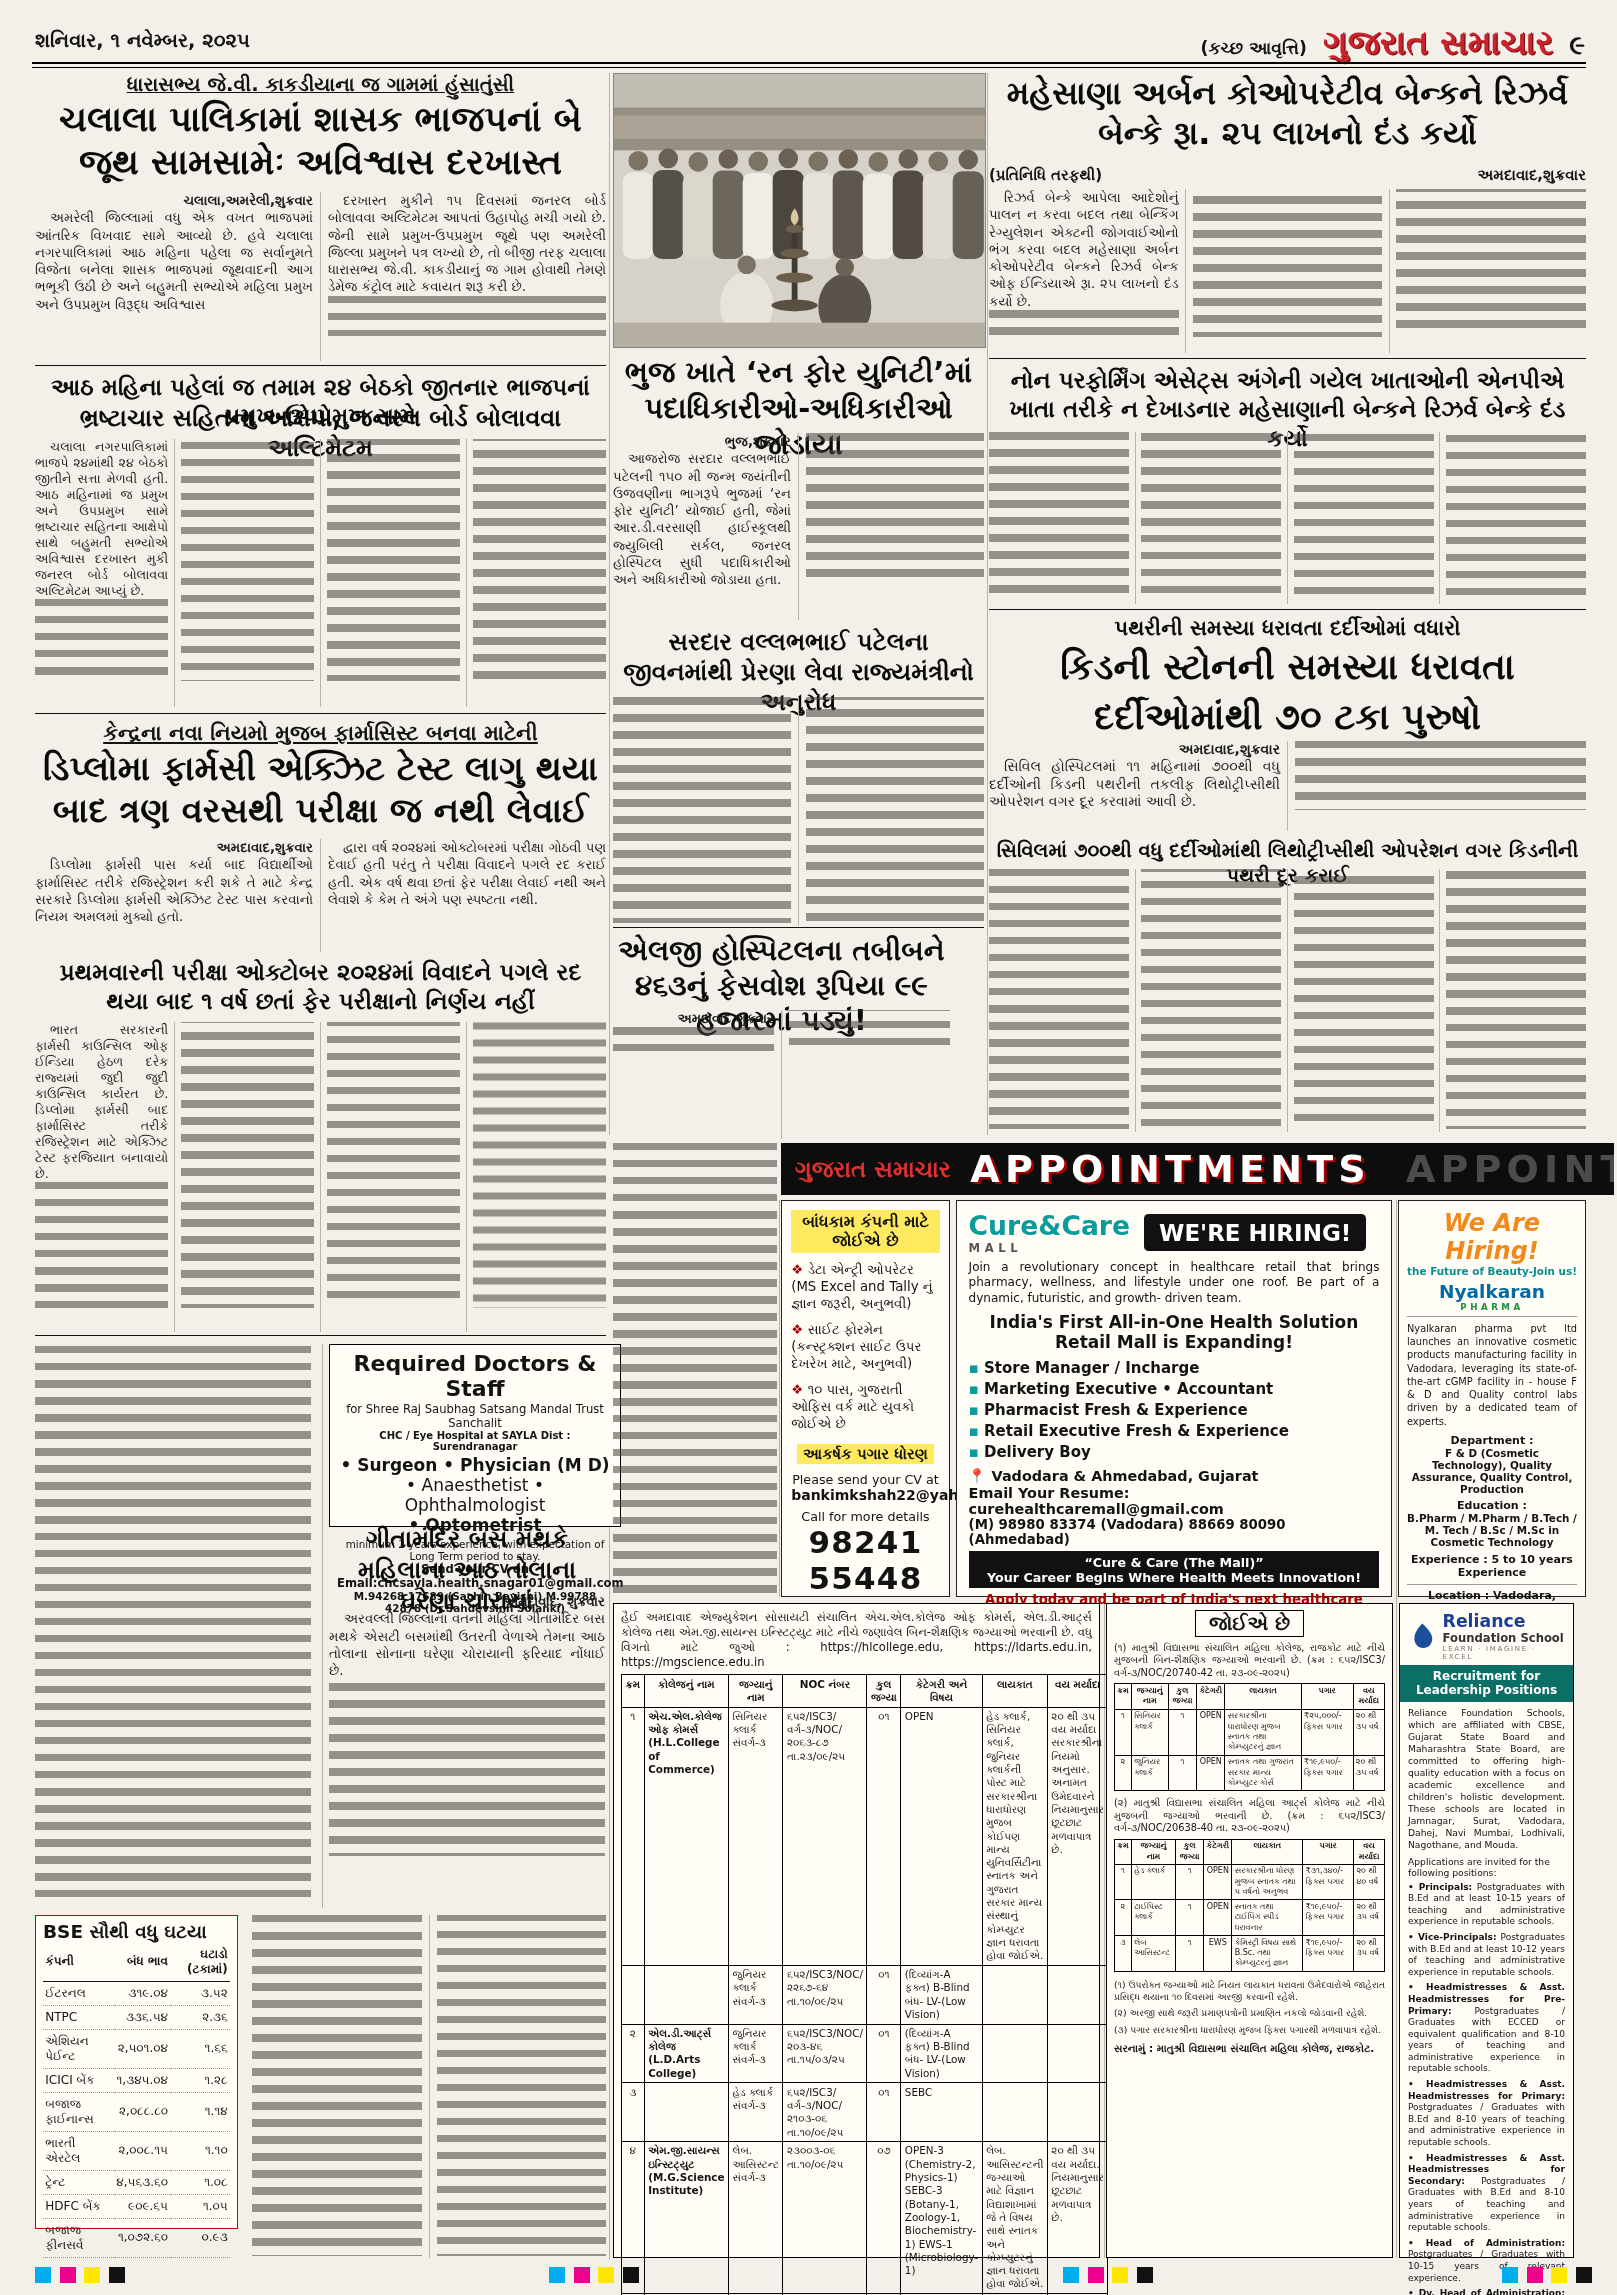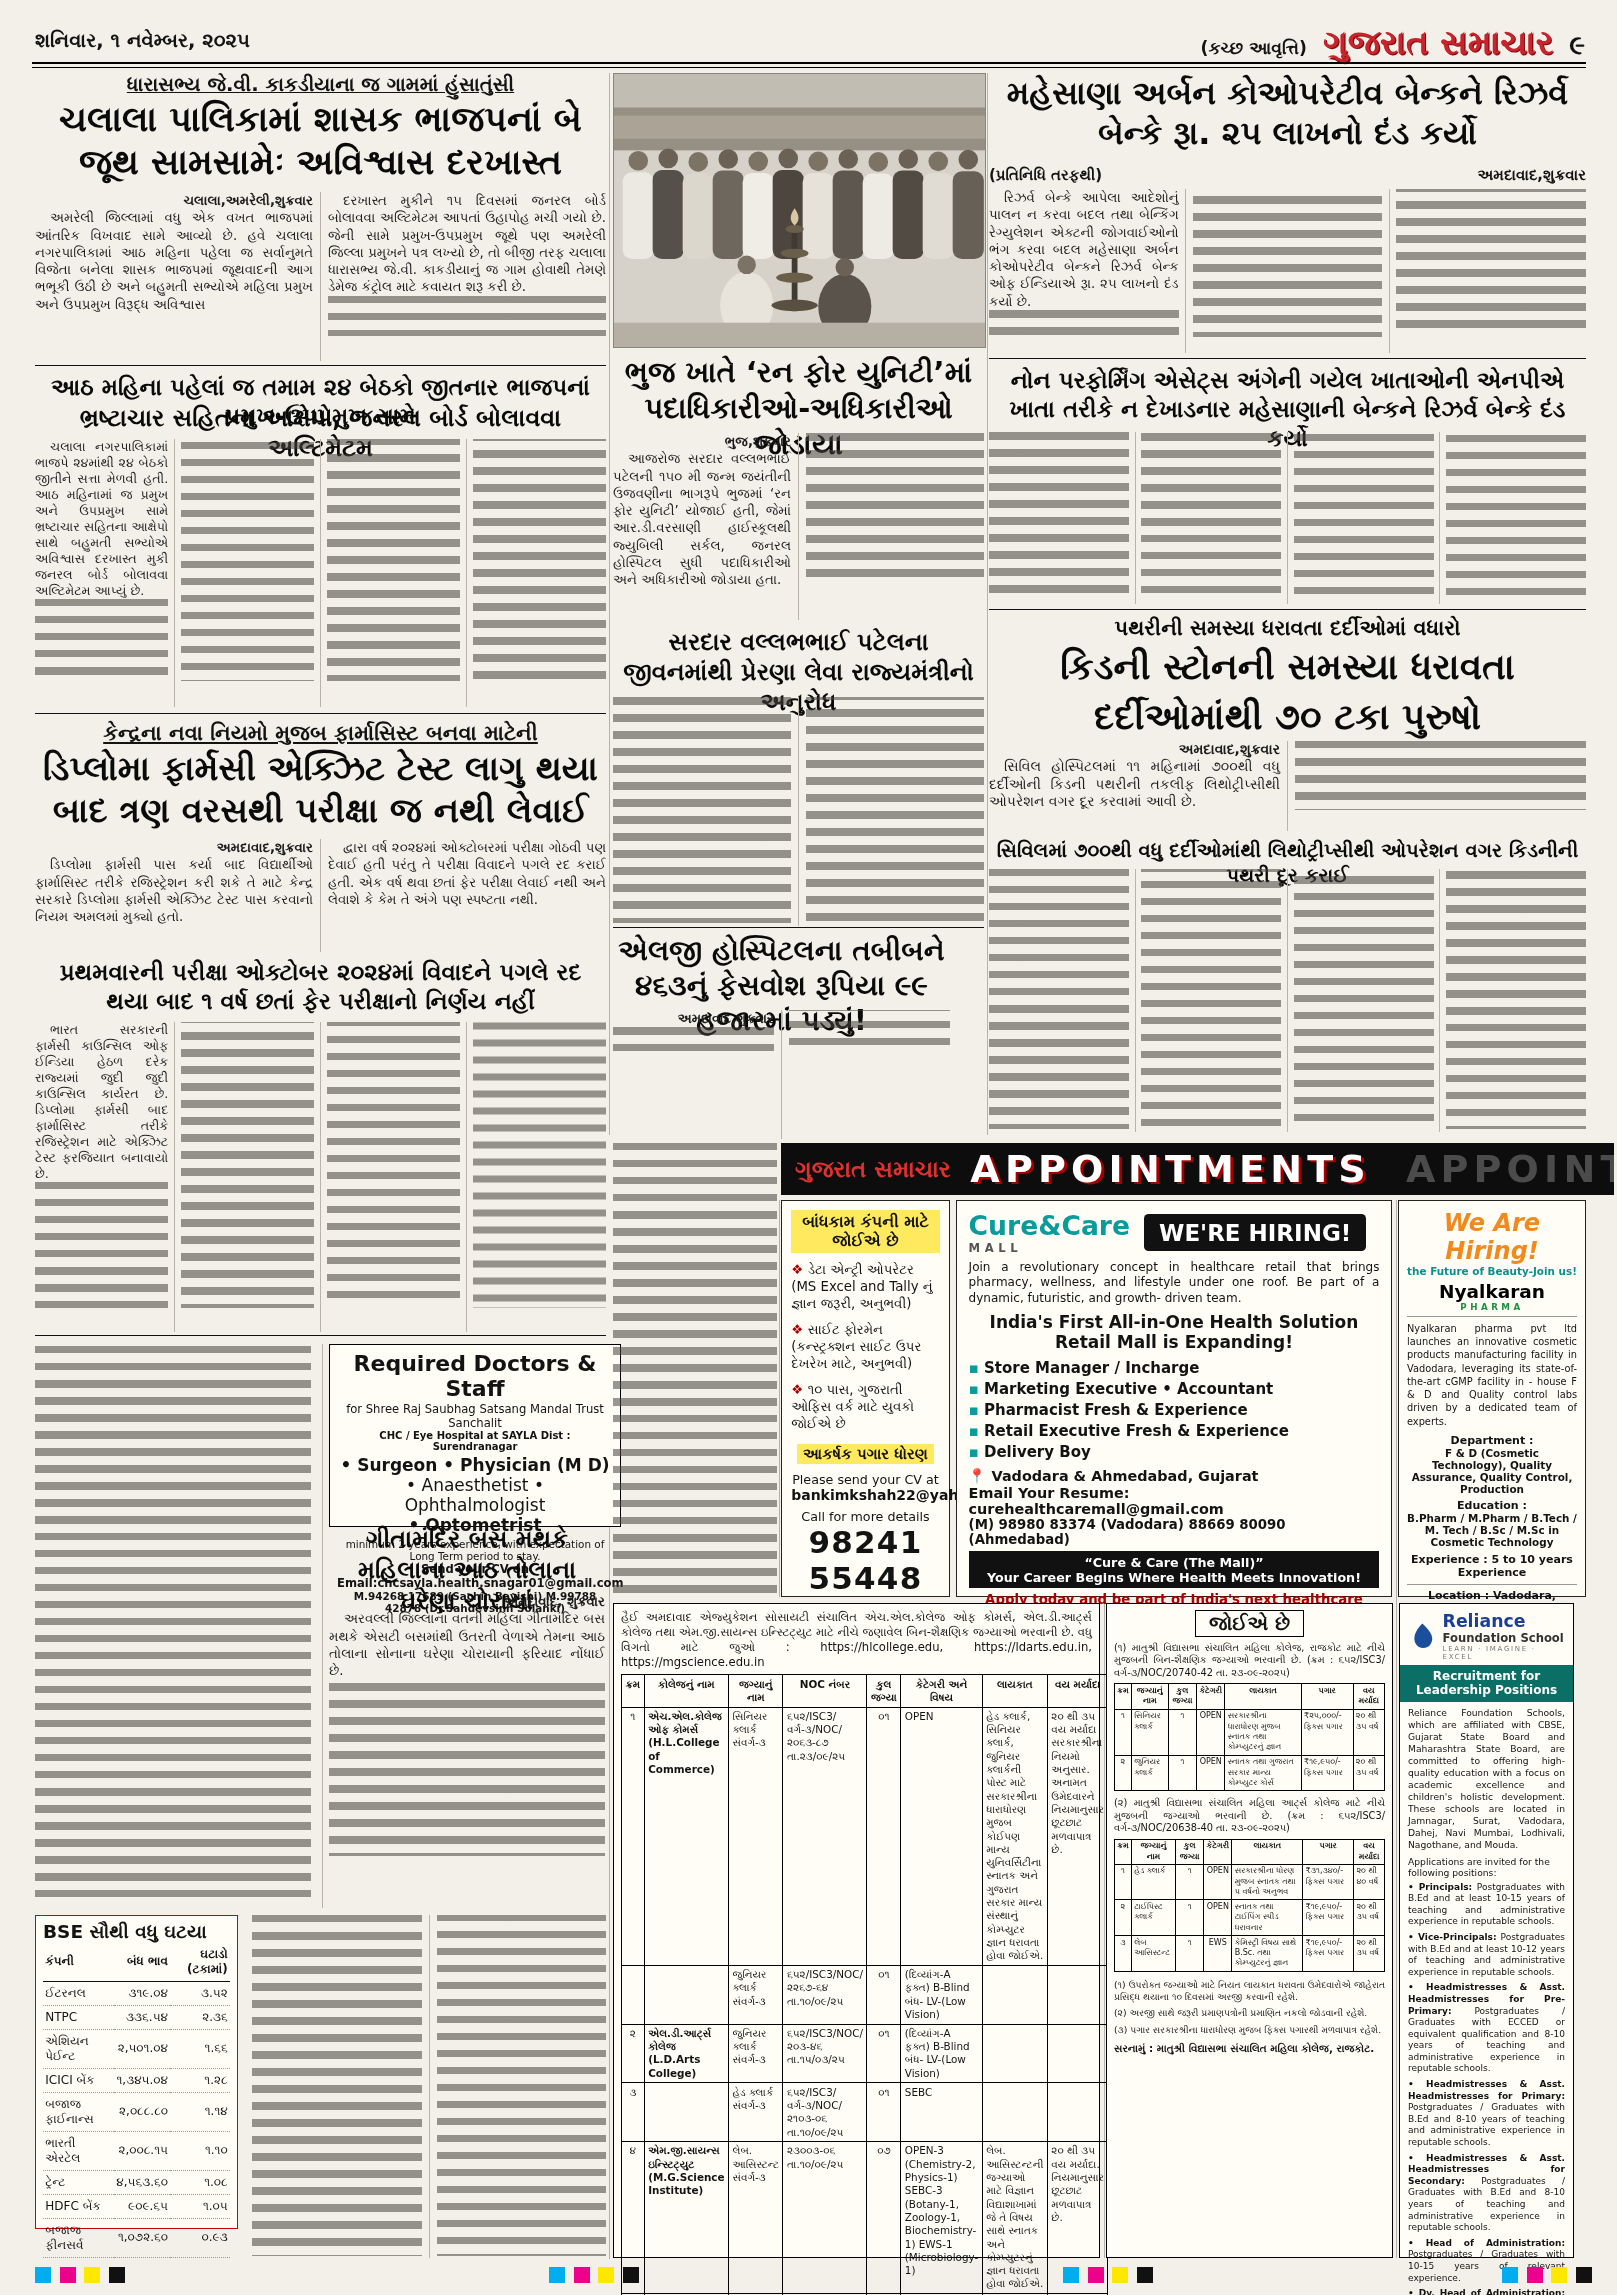--- a/index.html
+++ b/index.html
@@ -320,21 +320,21 @@
     <div style="font-size:12.7px;font-weight:700;">“Cure &amp; Care (The Mall)”</div>
     <div style="font-size:12.7px;font-weight:700;">Your Career Begins Where Health Meets Innovation!</div>
   </div>
   <div style="font-size:13.3px;font-weight:800;color:#a00;text-align:center;margin-top:3.5px;">Apply today and be part of India's next healthcare revolution.</div>
 </div>
 
 <div class="abs boxed" style="left:1398px;top:1200px;width:188px;height:397px;padding:8px;box-sizing:border-box;text-align:center;">
   <div style="font-size:24px;font-weight:800;font-style:italic;color:#f08a1d;">We Are Hiring!</div>
   <div style="font-size:10.4px;font-weight:700;color:#0a8f8f;">the Future of Beauty-Join us!</div>
   <div style="margin-top:3.5px;">
-    <span style="font-size:18.5px;font-weight:800;color:#000000;">Nyalkaran</span>
+    <span style="font-size:18.5px;font-weight:800;color:#0369a1;">Nyalkaran</span>
     <div style="font-size:8.7px;font-weight:800;letter-spacing:3.5px;color:#1e8f3e;">PHARMA</div>
   </div>
   <div style="border-top:0.6px solid #999;margin:4.6px 0;"></div>
   <div style="font-size:9.8px;line-height:13.3px;text-align:justify;">Nyalkaran pharma pvt ltd launches an innovative cosmetic products manufacturing facility in Vadodara, leveraging its state-of-the-art cGMP facility in - house F &amp; D and Quality control labs driven by a dedicated team of experts.</div>
   <div style="font-size:11px;font-weight:800;margin-top:5.8px;">Department :</div>
   <div style="font-size:10.4px;font-weight:600;">F &amp; D (Cosmetic Technology), Quality Assurance, Quality Control, Production</div>
   <div style="font-size:11px;font-weight:800;margin-top:4.6px;">Education :</div>
   <div style="font-size:10.4px;font-weight:600;">B.Pharm / M.Pharm / B.Tech / M. Tech / B.Sc / M.Sc in Cosmetic Technology</div>
   <div style="font-size:11px;font-weight:700;margin-top:4.6px;">Experience : 5 to 10 years Experience</div>
   <div style="border-top:0.6px solid #999;margin:4.6px 0;"></div>

